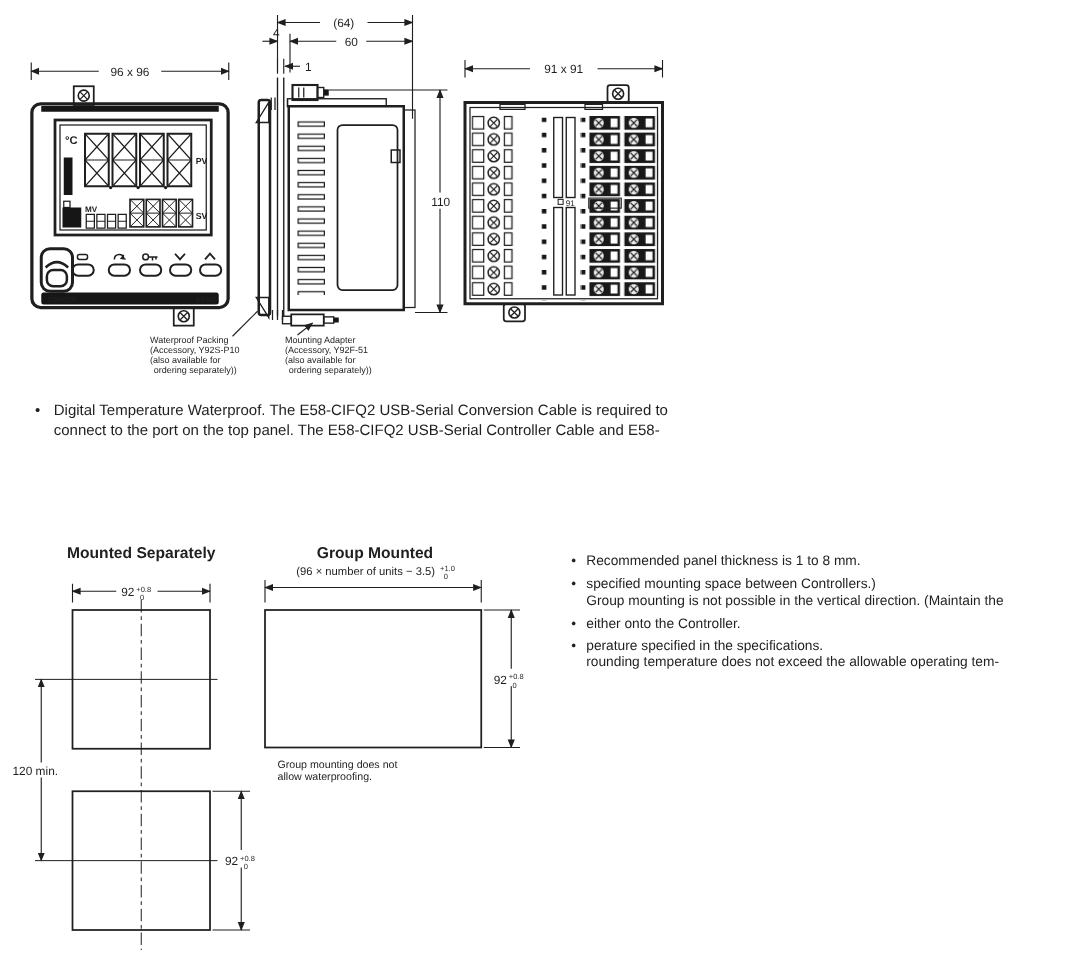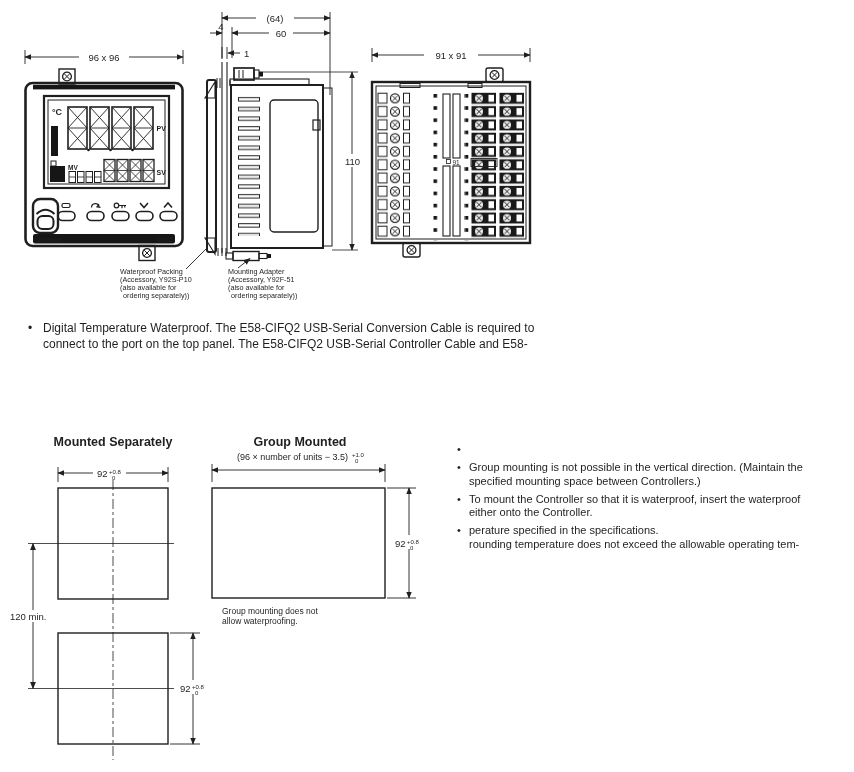--- a/index.html
+++ b/index.html
@@ -292,32 +292,34 @@
     <g>
       <text x="222" y="184" class="cap">Group mounting does not</text>
       <text x="222" y="194" class="cap">allow waterproofing.</text>
     </g>
   </g>
 </svg>
 
 <div class="mounting-notes">
   <div class="mnote">
     <div class="bullet">•</div>
+    <div>
+          <div>Recommended panel thickness is 1 to 8 mm.</div>
+        </div>
   </div>
   <div class="mnote">
     <div class="bullet">•</div>
     <div>
+      <div>specified mounting space between Controllers.)</div>
       <div>Group mounting is not possible in the vertical direction. (Maintain the</div>
-      <div>specified mounting space between Controllers.)</div>
     </div>
   </div>
   <div class="mnote">
     <div class="bullet">•</div>
     <div>
-      <div>To mount the Controller so that it is waterproof, insert the waterproof</div>
       <div>either onto the Controller.</div>
     </div>
   </div>
   <div class="mnote">
     <div class="bullet">•</div>
     <div>
       <div>perature specified in the specifications.</div>
       <div>rounding temperature does not exceed the allowable operating tem-</div>
     </div>
   </div>

